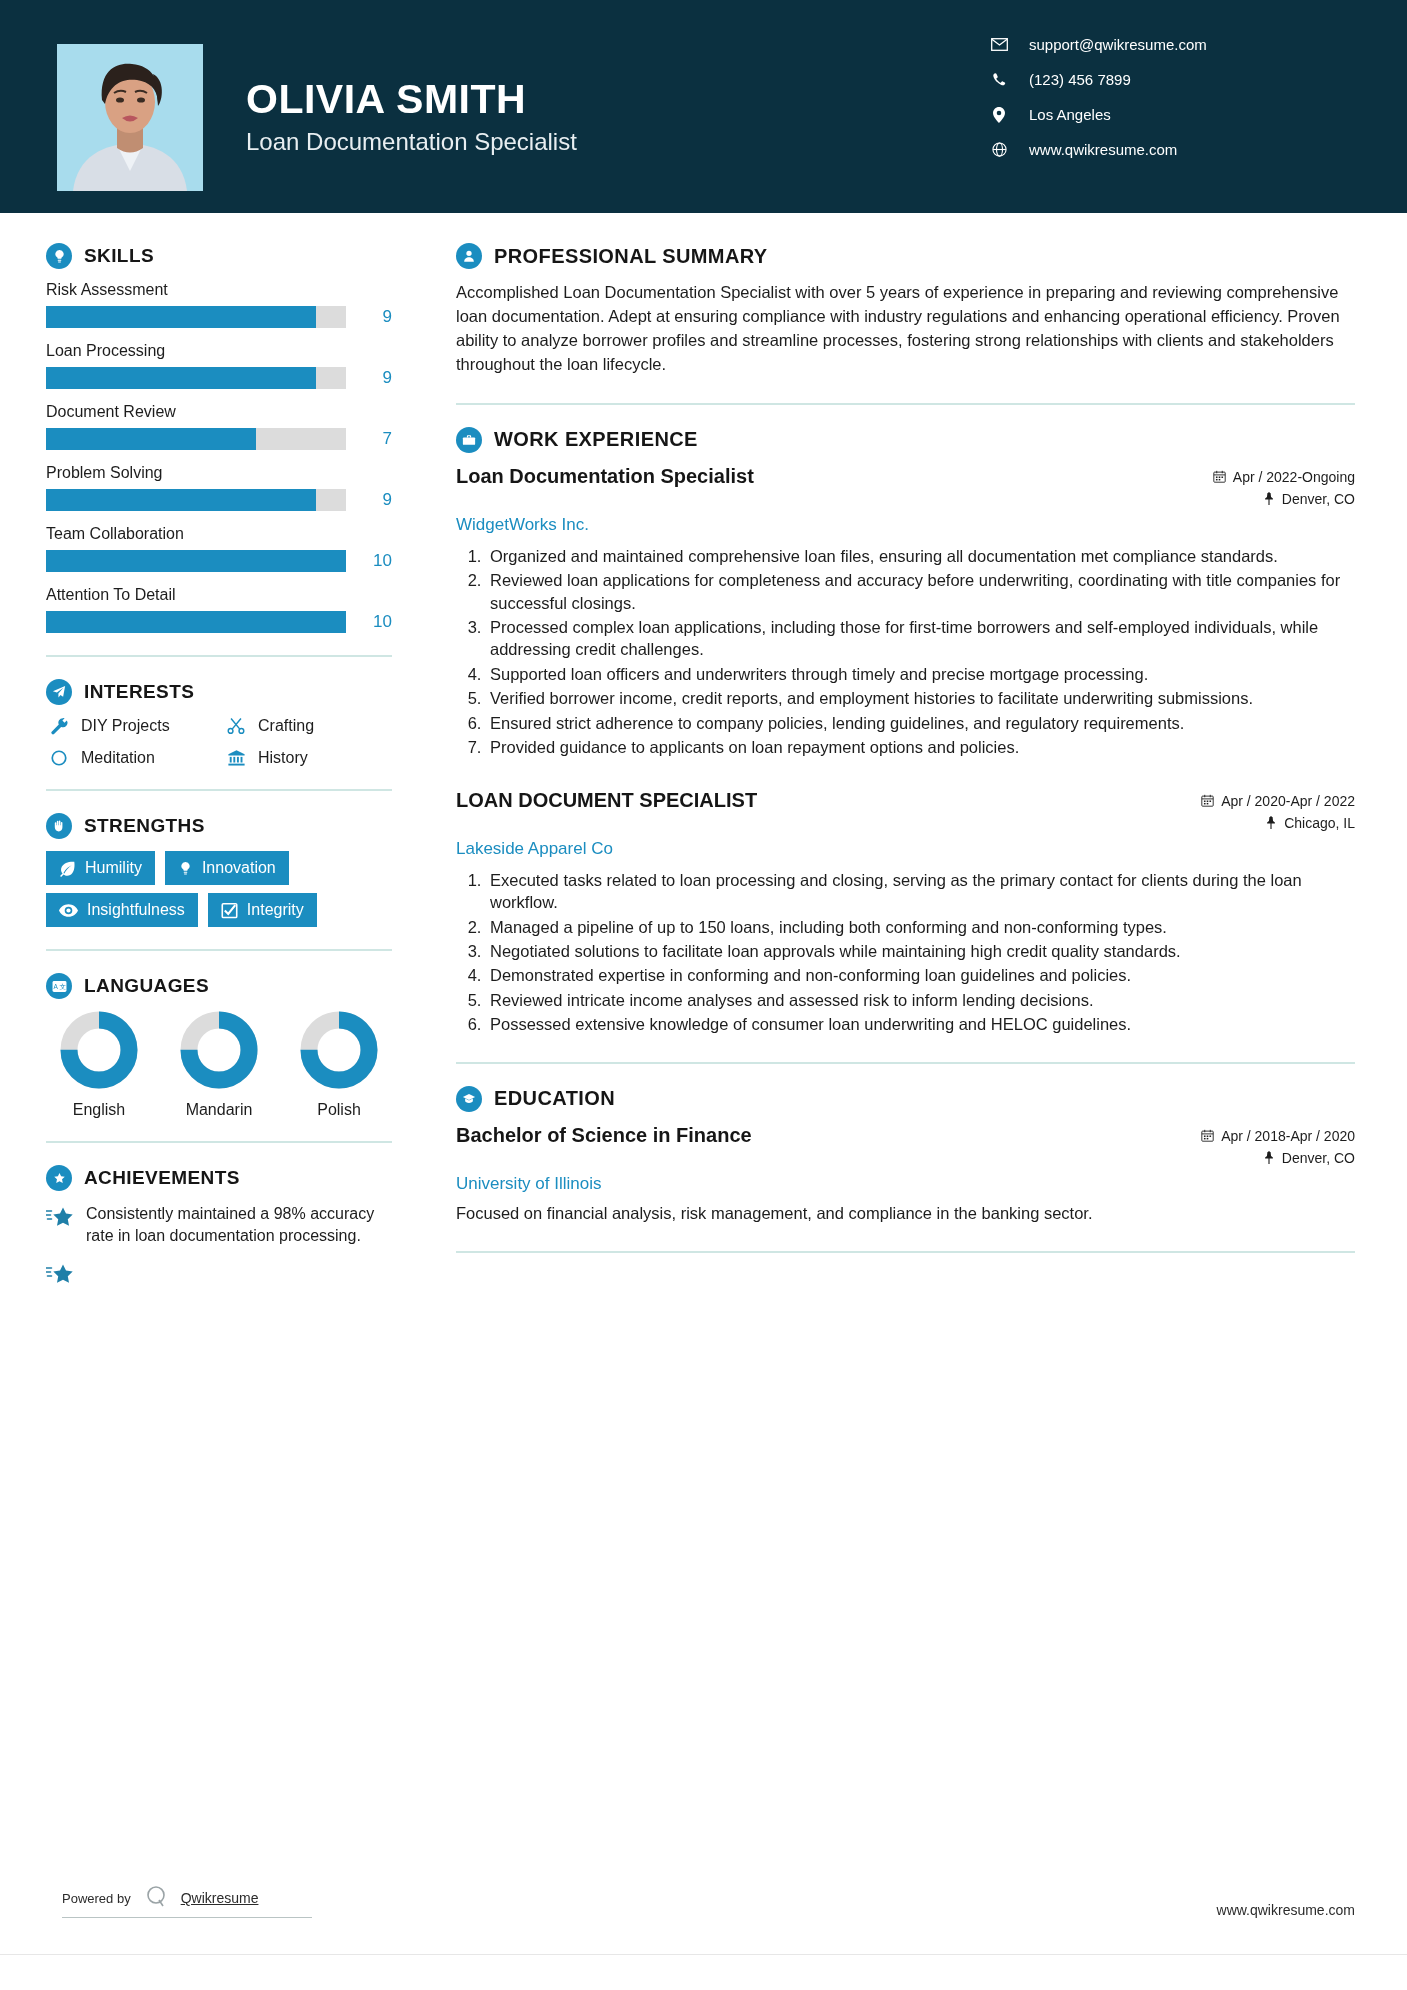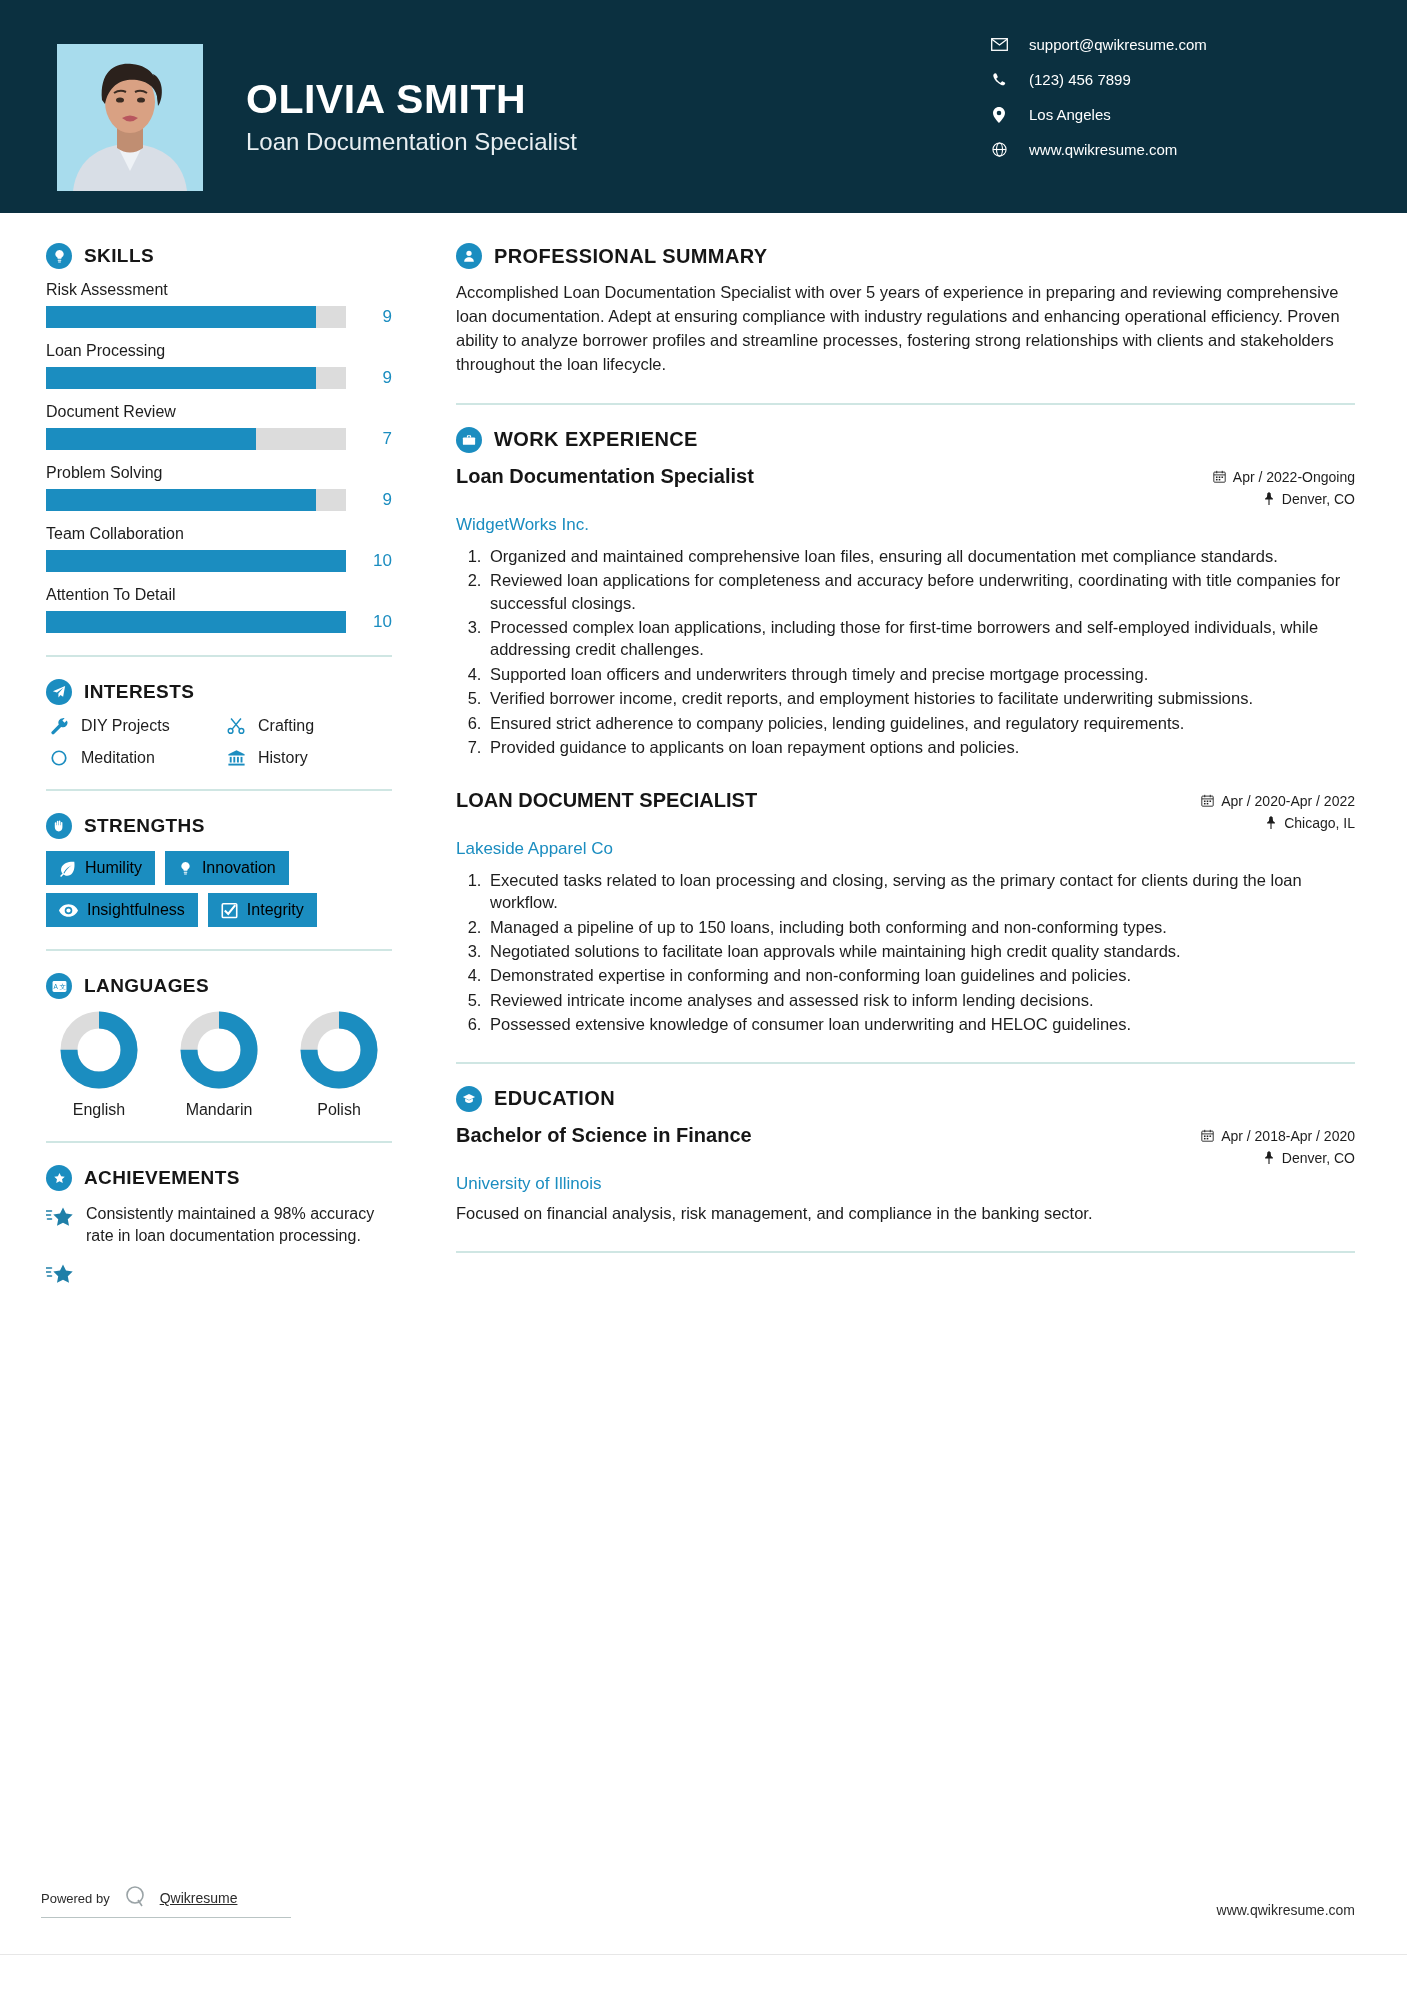--- a/index.html
+++ b/index.html
@@ -111,21 +111,21 @@
     font-size: 16px; color: #1d1d1d;
   }
   .interest .i-ico {
     width: 26px; min-width:26px; margin-right: 9px;
     display:flex; align-items:center; justify-content:center; color:#1b8dc0;
   }
 
   
   .tags { display: flex; flex-wrap: wrap; gap: 8px 10px; margin-top: 4px; }
   .tag {
-    background: #1b8dc0; color: #000000;
+    background: #1b8dc0; color: #ffffff;
     display: flex; align-items: center;
     padding: 8px 13px; font-size: 16px;
   }
   .tag .t-ico { margin-right: 9px; display:flex; align-items:center; }
 
   
   .langs { display: flex; gap: 14px; margin-top: 12px; justify-content: flex-start; }
   .lang { width: 114px; text-align: center; }
   .donut { width: 78px; height: 78px; margin: 0 auto; }
   .lang-name { margin-top: 12px; font-size: 16px; color: #1d1d1d; }
@@ -155,21 +155,21 @@
     font-size: 16.5px; line-height: 1.36; color: #1d1d1d;
     margin-bottom: 2px; padding-left: 4px;
   }
   .edu-desc { font-size: 16.5px; line-height: 1.4; margin-top: 8px; }
 
   
   .footer {
     position: absolute; left: 0; bottom: 0; width: 1407px; height: 128px;
   }
   .powered {
-    position: absolute; left: 41px; bottom: 72px;
+    position: absolute; left: 62px; bottom: 72px;
     display: flex; align-items: center;
     border-bottom: 1px solid #b9c4c4; padding-bottom: 4px; width: 250px;
   }
   .powered-label { font-size: 13px; color: #2b2b2b; }
   .powered-logo { margin: 0 12px; }
   .powered-brand { font-size: 14px; color: #2b2b2b; text-decoration: underline; }
   .footer-url {
     position: absolute; right: 52px; bottom: 72px;
     font-size: 14px; color: #2b2b2b;
   }

